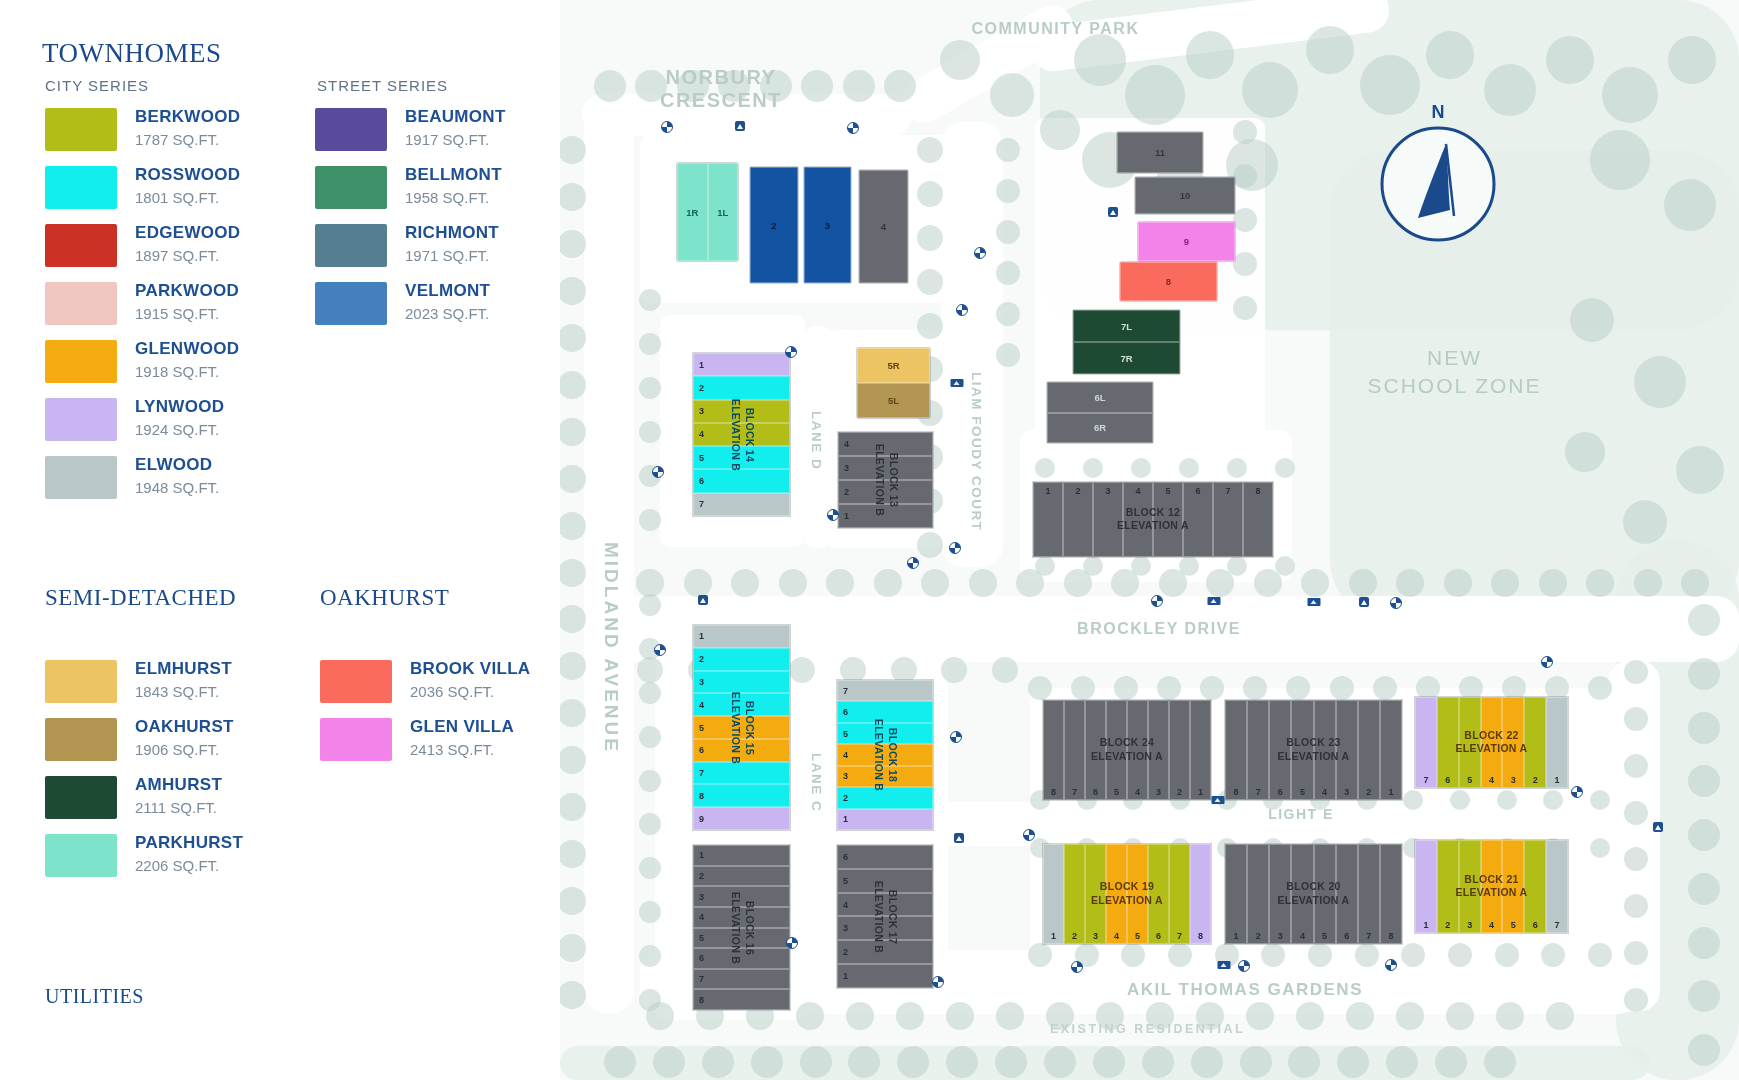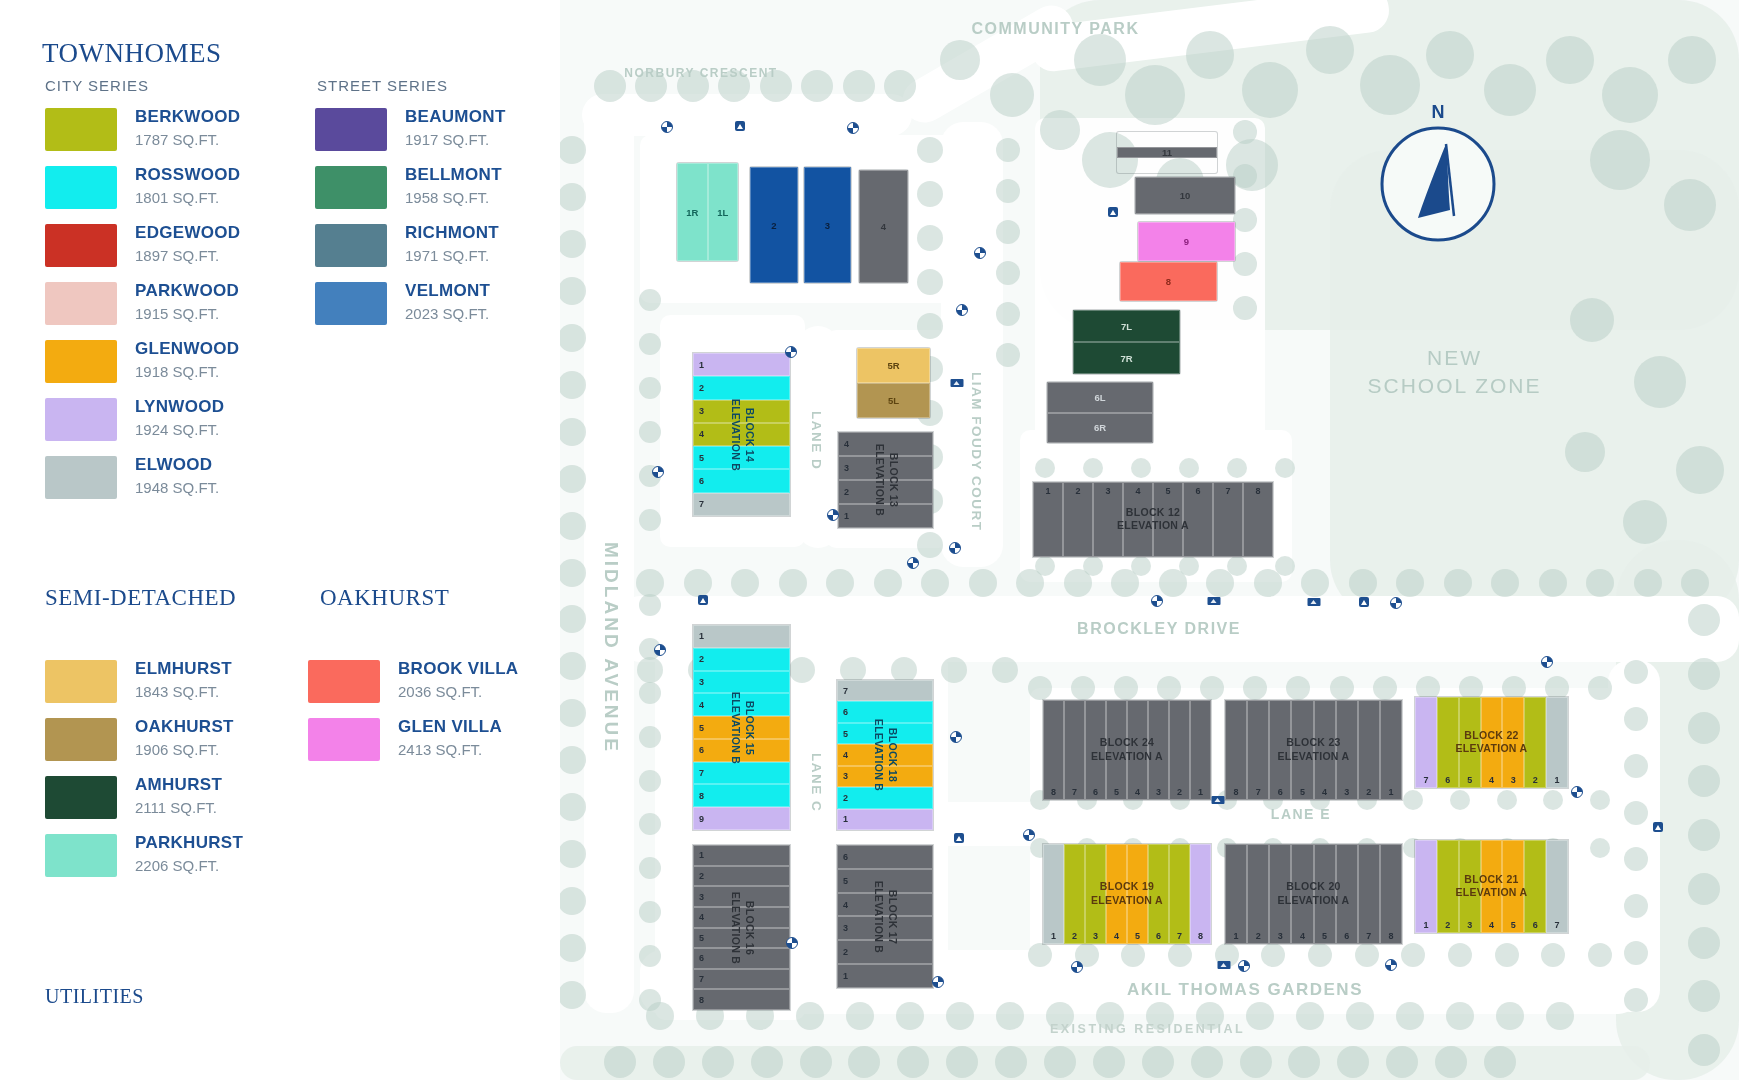--- a/index.html
+++ b/index.html
@@ -331,27 +331,27 @@
       <div class="tree" style="left: 1634px; top: 356px; width: 52px; height: 52px;"></div>
       <div class="tree" style="left: 1676px; top: 446px; width: 48px; height: 48px;"></div>
       <div class="tree" style="left: 1565px; top: 432px; width: 40px; height: 40px;"></div>
       <div class="tree" style="left: 1623px; top: 500px; width: 44px; height: 44px;"></div>
       <div class="tree" style="left: 940px; top: 40px; width: 40px; height: 40px;"></div>
       <div class="tree" style="left: 990px; top: 73px; width: 44px; height: 44px;"></div>
       <div class="tree" style="left: 1040px; top: 110px; width: 40px; height: 40px;"></div>
     </div>
 
   <div class="street-label" style="left:968px;top:20px;width:175px;font-size:16px">COMMUNITY PARK</div>
-  <div class="street-label" style="left:606px;top:66px;width:190px;font-size:12px">NORBURY CRESCENT</div>
+  <div class="street-label" style="left:626px;top:66px;width:190px;font-size:20px">NORBURY CRESCENT</div>
   <div class="street-label vert" style="left:594px;top:488px;height:320px;width:28px;font-size:19px;letter-spacing:3px">MIDLAND AVENUE</div>
   <div class="street-label vert" style="left:960px;top:352px;height:200px;width:24px;font-size:13.5px">LIAM FOUDY COURT</div>
   <div class="street-label vert" style="left:804px;top:398px;height:86px;width:20px;font-size:13.5px">LANE D</div>
   <div class="street-label vert" style="left:804px;top:740px;height:86px;width:20px;font-size:13.5px">LANE C</div>
   <div class="street-label" style="left:1073px;top:620px;width:172px;font-size:16px">BROCKLEY DRIVE</div>
-  <div class="street-label" style="left:1260px;top:806px;width:82px;font-size:14px">LANE E</div>
+  <div class="street-label" style="left:1260px;top:806px;width:82px;font-size:14px">LIGHT E</div>
   <div class="street-label" style="left:1080px;top:980px;width:330px;font-size:17px">AKIL THOMAS GARDENS</div>
   <div class="street-label" style="left:1040px;top:1022px;width:215px;font-size:12.5px;letter-spacing:2.5px;color:#c3d2cc">EXISTING RESIDENTIAL</div>
   <div id="school-zone">
     <div>NEW</div>
     <div>SCHOOL ZONE</div>
   </div>
 
   <div id="compass">
     <svg width="132" height="150" viewBox="0 0 132 150">
       <text x="66" y="18" text-anchor="middle" font-size="18" font-weight="bold" fill="#1b4a8c">N</text>
@@ -743,21 +743,21 @@
       <div class="bldg" style="left: 804px; top: 167px; width: 47px; height: 116px; flex-direction: row;">
         <div class="unit" style="background: rgb(18, 83, 162);">
           <span style="color: rgb(10, 31, 61);">3</span>
         </div>
       </div>
       <div class="bldg" style="left: 859px; top: 170px; width: 49px; height: 113px; flex-direction: row;">
         <div class="unit" style="background: rgb(102, 105, 111);">
           <span style="color: rgb(51, 55, 61);">4</span>
         </div>
       </div>
-      <div class="bldg" style="left: 1117px; top: 132px; width: 100px; height: 41px; flex-direction: row; align-items: center;">
+      <div class="bldg" style="left: 1117px; top: 132px; width: 86px; height: 41px; flex-direction: row;">
         <div class="unit" style="background: rgb(102, 105, 111);">
           <span style="color: rgb(51, 55, 61);">11</span>
         </div>
       </div>
       <div class="bldg" style="left: 1135px; top: 177px; width: 100px; height: 37px; flex-direction: row;">
         <div class="unit" style="background: rgb(102, 105, 111);">
           <span style="color: rgb(51, 55, 61);">10</span>
         </div>
       </div>
       <div class="bldg" style="left: 1138px; top: 222px; width: 97px; height: 39px; flex-direction: row;">
@@ -941,21 +941,21 @@
           </div>
         </div>
         <div class="lrow">
           <div class="sw" style="background: rgb(126, 227, 203);"></div>
           <div>
             <div class="lname">PARKHURST</div>
             <div class="lsq">2206 SQ.FT.</div>
           </div>
         </div>
       </div>
-    <div class="swcol" id="det-col" style="left:308px;top:660px">
+    <div class="swcol" id="det-col" style="left:320px;top:660px">
         <div class="lrow">
           <div class="sw" style="background: rgb(250, 106, 93);"></div>
           <div>
             <div class="lname">BROOK VILLA</div>
             <div class="lsq">2036 SQ.FT.</div>
           </div>
         </div>
         <div class="lrow">
           <div class="sw" style="background: rgb(243, 130, 233);"></div>
           <div>

